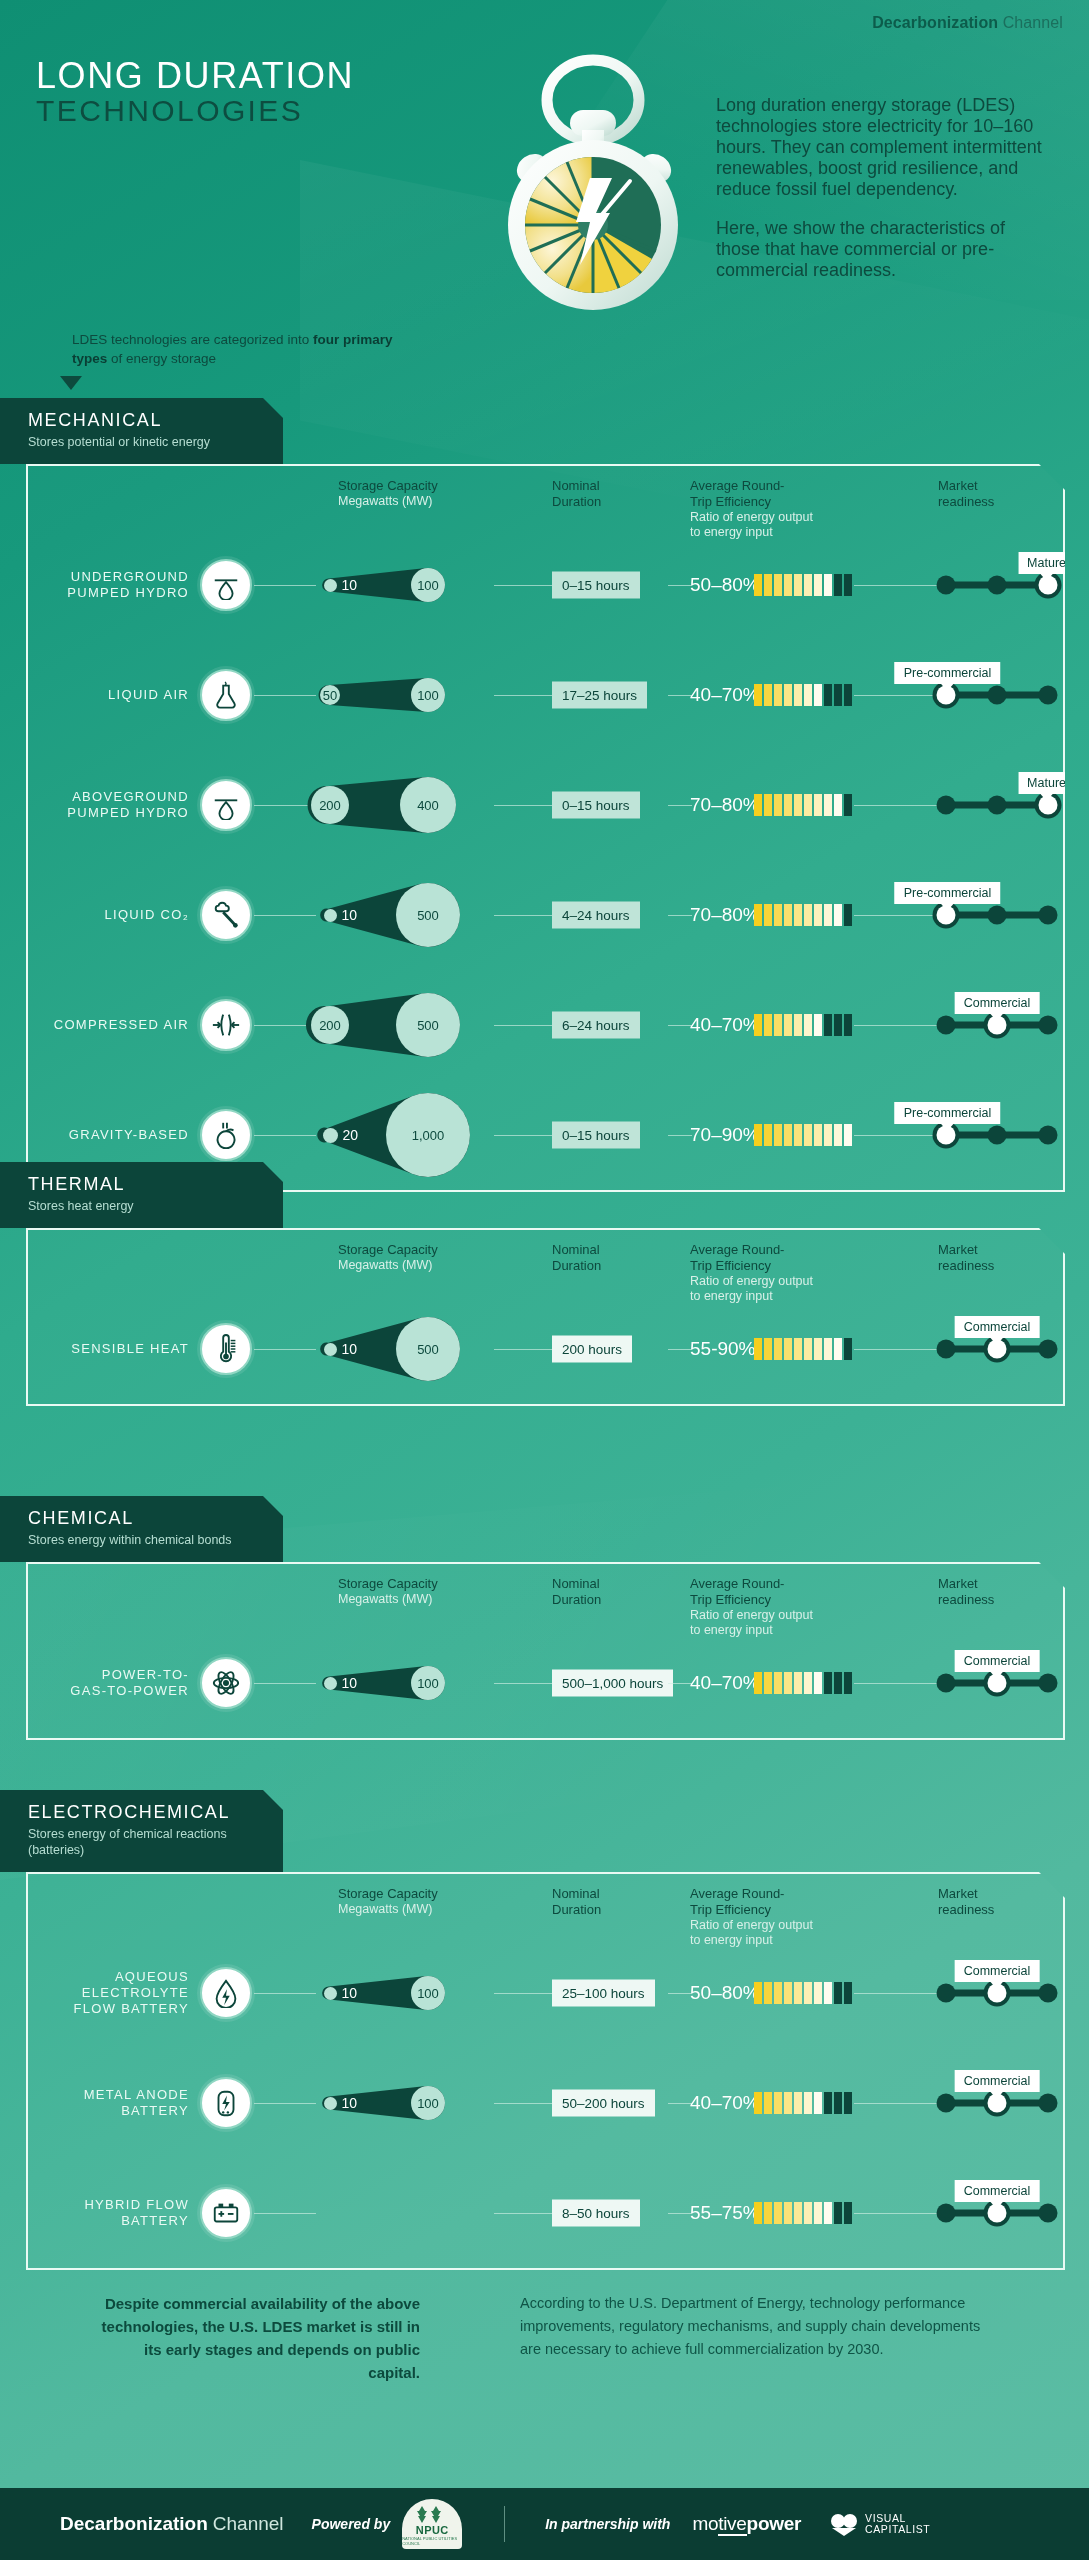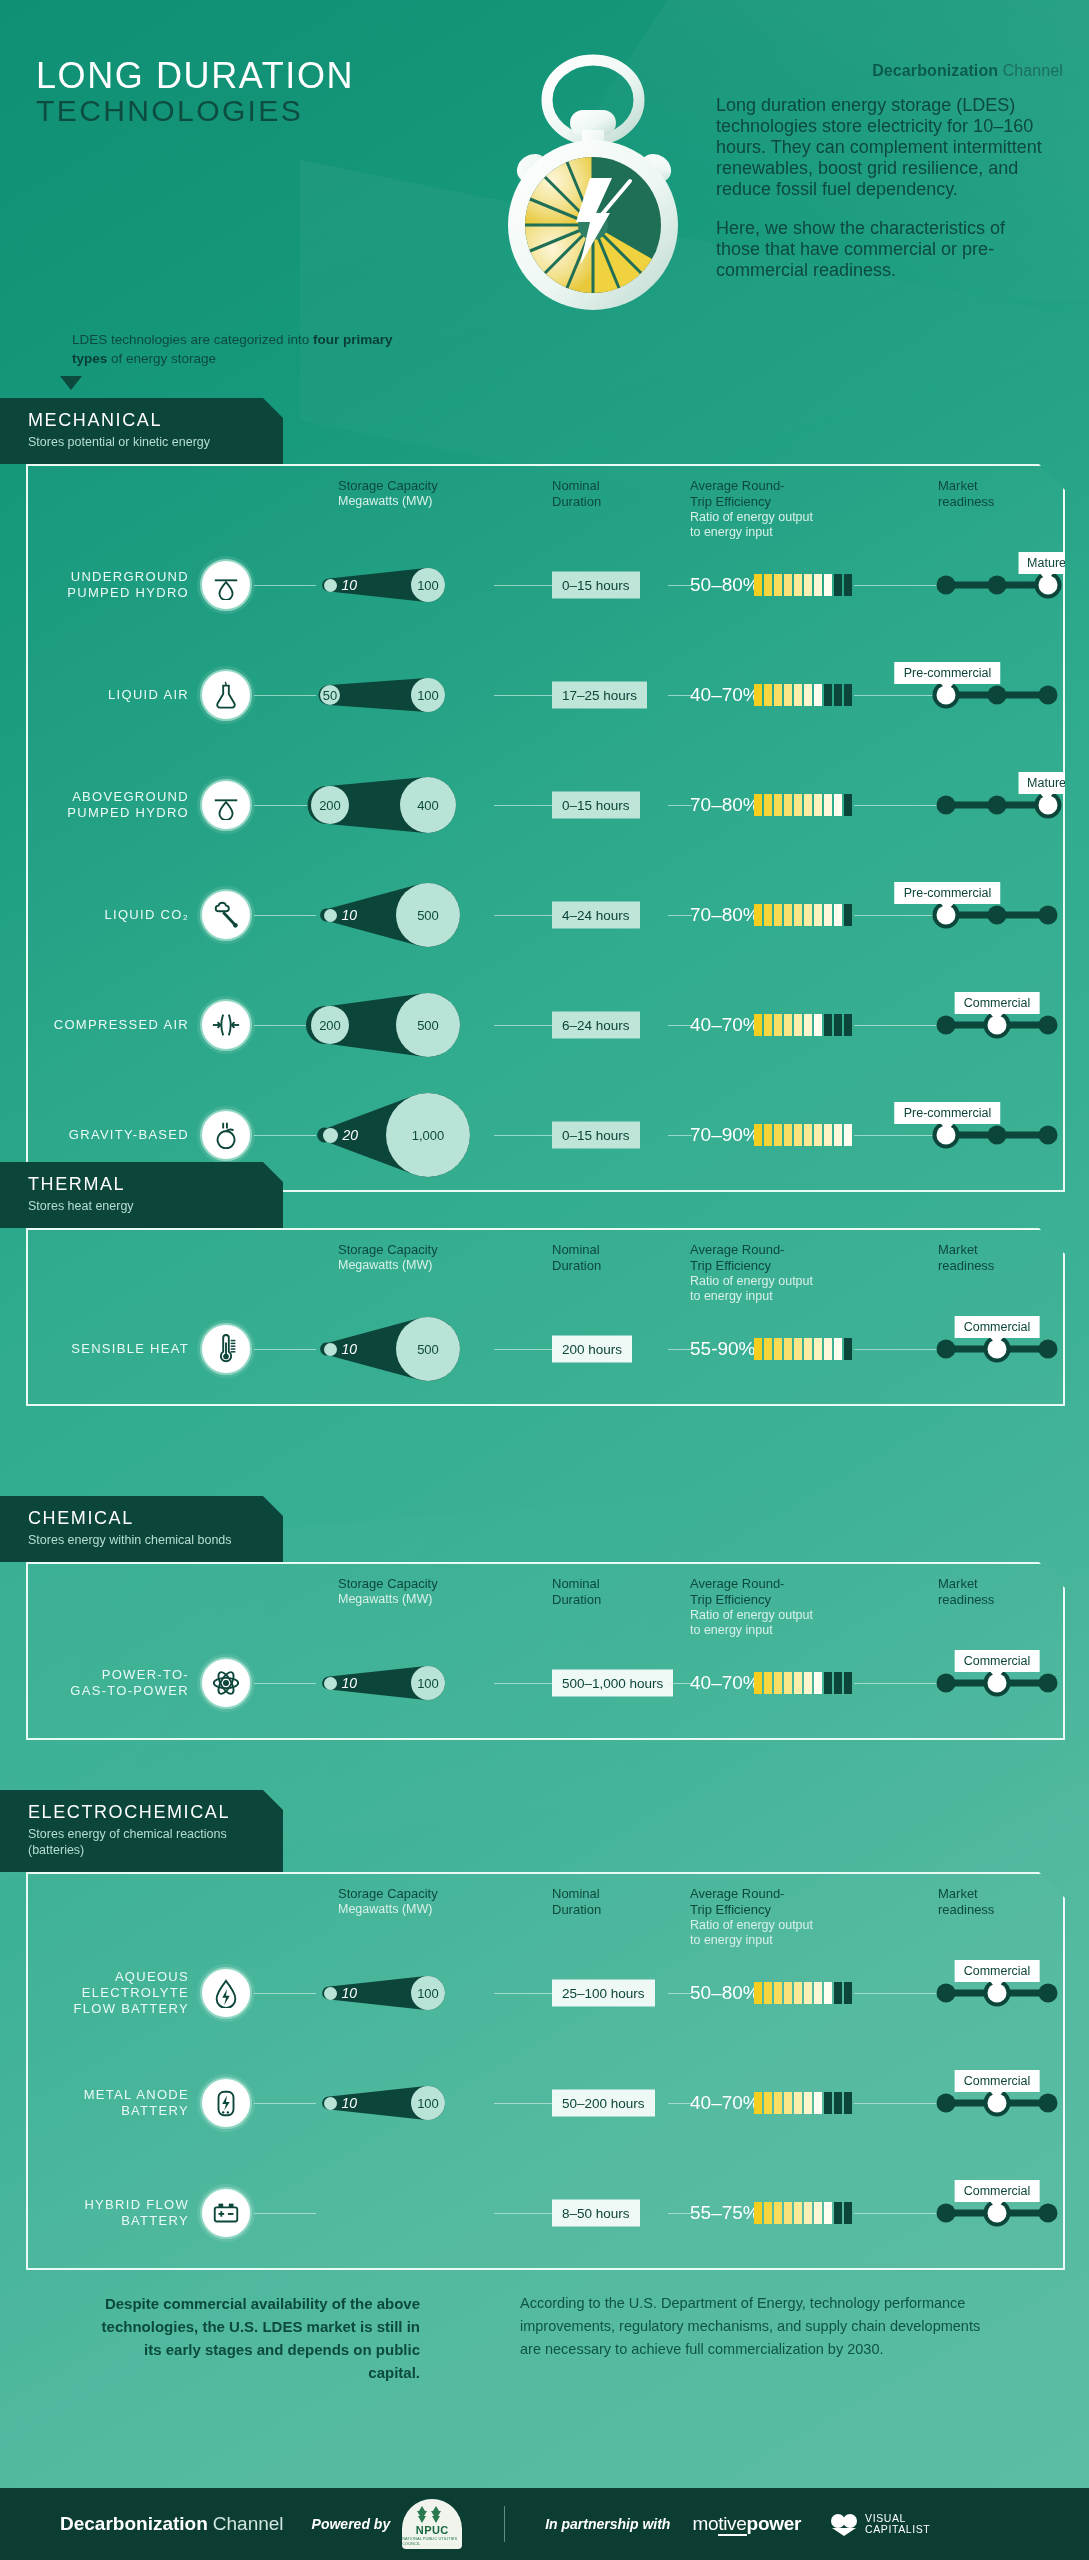--- a/index.html
+++ b/index.html
@@ -28,21 +28,21 @@
   .beam2 { top:160px; left:300px; width:790px; height:420px;
     background: linear-gradient(160deg, rgba(255,255,255,.22), rgba(255,255,255,0) 75%);
     clip-path: polygon(0 0, 100% 38%, 100% 100%, 0 62%); }
   .beam3 { top:1460px; left:0; width:1089px; height:420px;
     background: linear-gradient(115deg, rgba(255,255,255,.14), rgba(255,255,255,0) 68%);
     clip-path: polygon(0 22%, 100% 0, 100% 66%, 0 100%); }
 
   
   .brand-top {
     position: absolute; top: 14px; right: 26px;
-    font-size: 16px; letter-spacing: .1px; margin-top: 48px;
+    font-size: 16px; letter-spacing: .1px;
   }
   .brand-top .b1 { color:#0c5c4b; font-weight: bold; }
   .brand-top .b2 { color:#1b6f5d; font-weight: normal; }
 
   .title {
     position: absolute; top: 58px; left: 36px; width: 520px;
   }
   .title .l1, .title .l2 {
     font-size: 36px; line-height: 36px; letter-spacing: 1.6px;
     color: #ffffff; font-weight: 300; white-space: nowrap;
@@ -138,21 +138,21 @@
   .cap { position: absolute; left: 288px; top: 50%; transform: translateY(-50%); height: 110px; width: 190px; }
   .cap svg { position:absolute; left:0; top:0; overflow: visible; }
   .cap .mn, .cap .mx {
     position: absolute; border-radius: 50%;
     background: #b9e3d6; color:#0d4a3e;
     display:flex; align-items:center; justify-content:center;
     font-size: 13px;
   }
   .cap .mn-label {
     position: absolute; color: #ffffff; font-size: 14px;
-    top: 50%; transform: translateY(-50%); font-style: italic;
+    top: 50%; transform: translateY(-50%);
   }
 
   .dur {
     position: absolute; left: 524px; top: 50%; transform: translateY(-50%);
     background: #bfe4d8; color:#0c453a; font-size: 13.5px;
     padding: 6px 10px; white-space: nowrap;
   }
   .dur.lite { background:#eef8f4; }
 
   .eff-pct {

